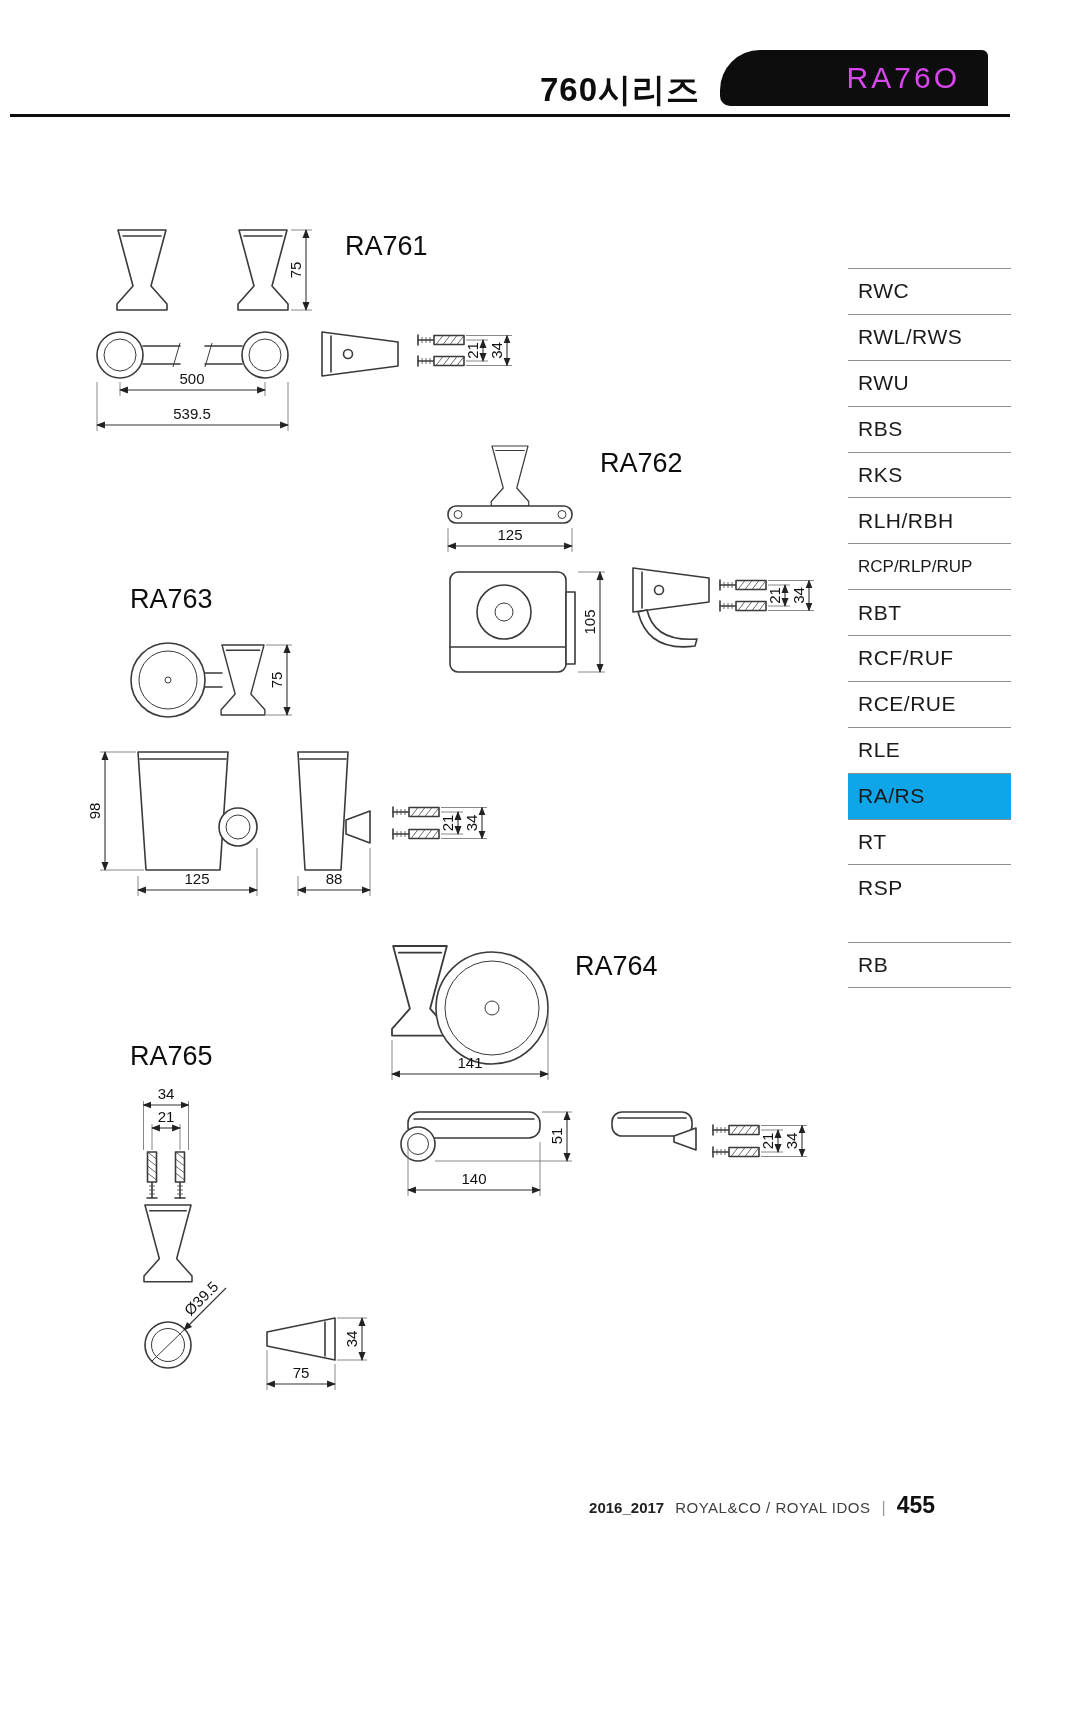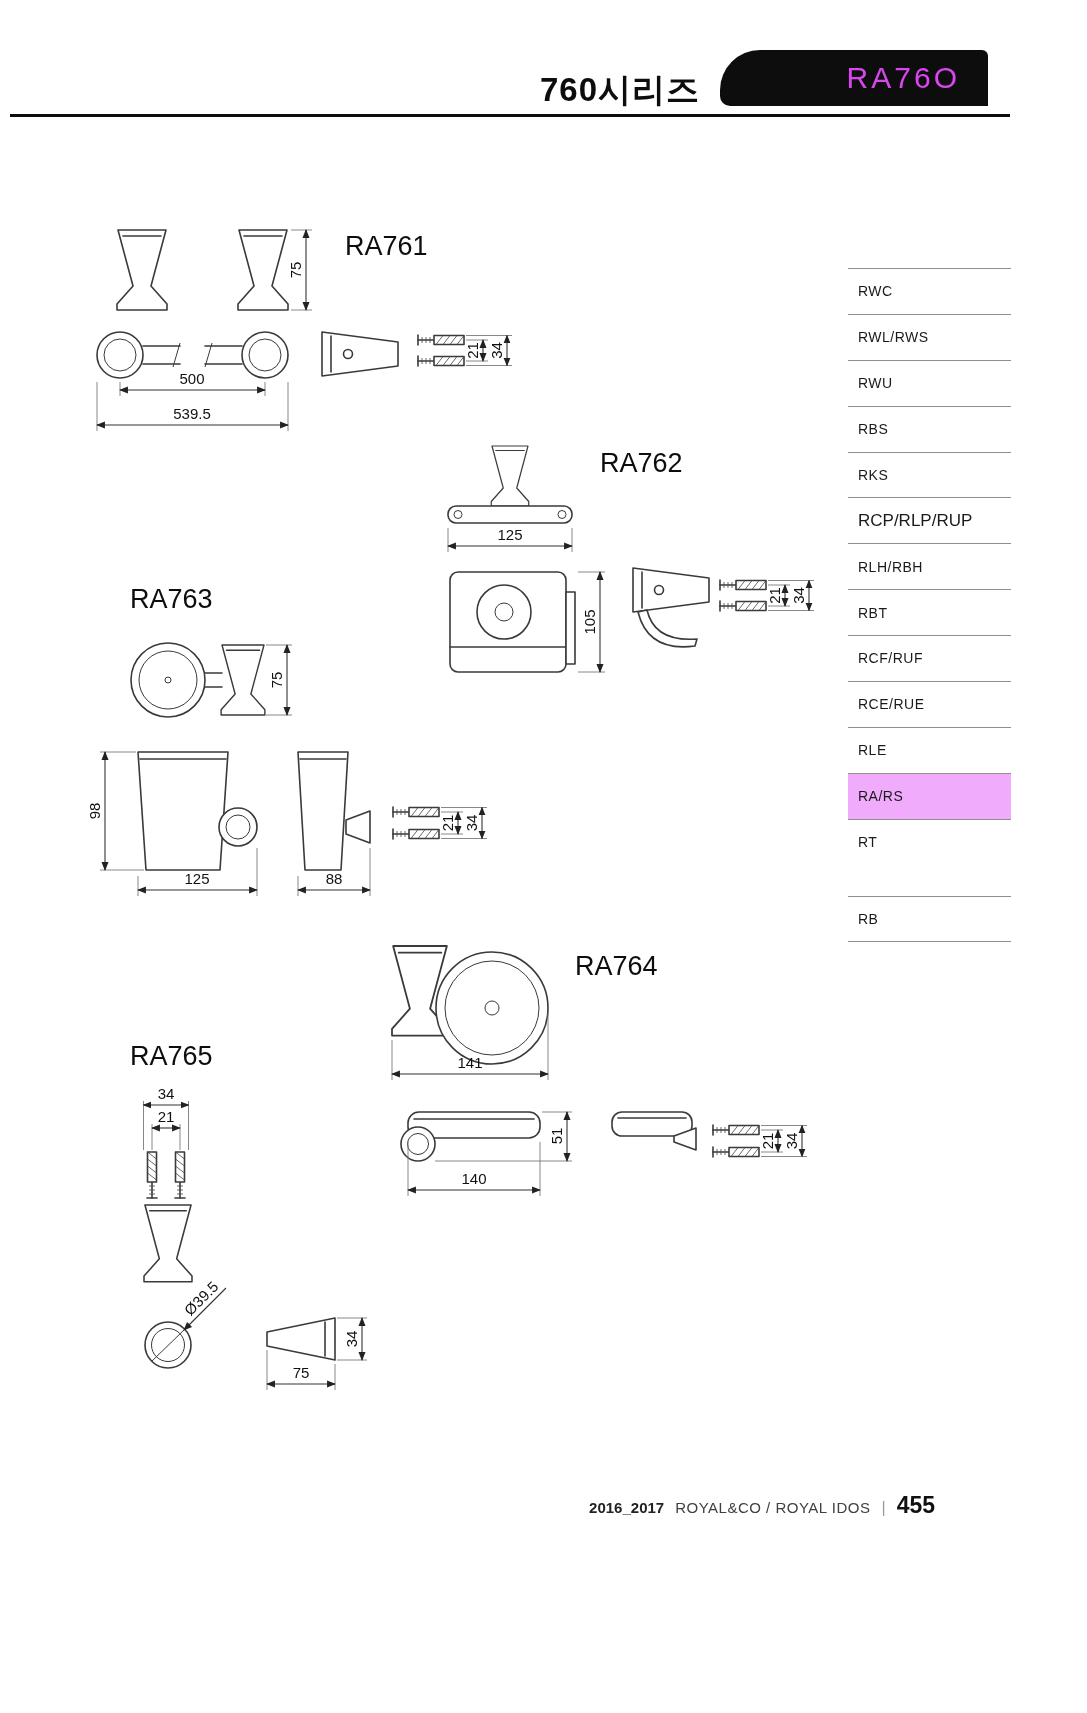--- a/index.html
+++ b/index.html
@@ -25,22 +25,22 @@
   }
   
   .sidebar{
     position:absolute;left:848px;top:268px;width:163px;
   }
   .sb-row{
     height:45.88px;box-sizing:border-box;border-top:1px solid #8f8f8f;
     display:flex;align-items:center;padding-left:10px;
   }
   .sb-row:last-child{border-bottom:1px solid #8f8f8f;margin-top:32px;}
-  .sb-row.active{background:#f0abfc;text-align:center;}
-  .sb-label{font-size:14px;color:#1a1a1a;letter-spacing:.5px;}
+  .sb-row.active{background:#0ea5e9;text-align:center;}
+  .sb-label{font-size:21px;color:#1a1a1a;letter-spacing:.5px;}
   .sb-label.small{font-size:17px;letter-spacing:0;}
   
   .drawings{position:absolute;left:40px;top:190px;}
   .ln{stroke:#3a3a3a;stroke-width:1.6;fill:none;stroke-linejoin:round;stroke-linecap:round;}
   .fig{stroke:#3a3a3a;stroke-width:1.6;fill:#ffffff;stroke-linejoin:round;}
   .thin{stroke:#3a3a3a;stroke-width:1;fill:none;}
   .dim{stroke:#333;stroke-width:1.1;fill:none;}
   .ext{stroke:#7a7a7a;stroke-width:0.9;fill:none;}
   .hatch{stroke:#444;stroke-width:0.8;fill:none;}
   .dimtxt{font:15px "Liberation Sans",sans-serif;fill:#111;}
@@ -73,42 +73,45 @@
     <div class="sb-row">
       <span class="sb-label">RWU</span>
     </div>
     <div class="sb-row">
       <span class="sb-label">RBS</span>
     </div>
     <div class="sb-row">
       <span class="sb-label">RKS</span>
     </div>
     <div class="sb-row">
+      <span class="sb-label">RLH/RBH</span>
+    </div>
+    <div class="sb-row">
       <span class="sb-label small">RCP/RLP/RUP</span>
-    </div>
-    <div class="sb-row">
-      <span class="sb-label">RLH/RBH</span>
     </div>
     <div class="sb-row">
       <span class="sb-label">RBT</span>
     </div>
     <div class="sb-row">
       <span class="sb-label">RCF/RUF</span>
     </div>
     <div class="sb-row">
       <span class="sb-label">RCE/RUE</span>
     </div>
     <div class="sb-row">
       <span class="sb-label">RLE</span>
     </div>
     <div class="sb-row active">
       <span class="sb-label">RA/RS</span>
     </div>
     <div class="sb-row">
       <span class="sb-label">RT</span>
+    </div>
+    <div class="sb-row">
+      <span class="sb-label">RSP</span>
     </div>
     <div class="sb-row">
       <span class="sb-label">RB</span>
     </div>
   </aside>
 
 <svg class="drawings" width="810" height="1240" viewBox="0 0 810 1240">
   <defs>
     <marker id="arr" viewBox="0 0 10 10" refX="9" refY="5" markerWidth="8" markerHeight="8" orient="auto-start-reverse">
       <path d="M0,1 L10,5 L0,9 z" fill="#222"></path>

